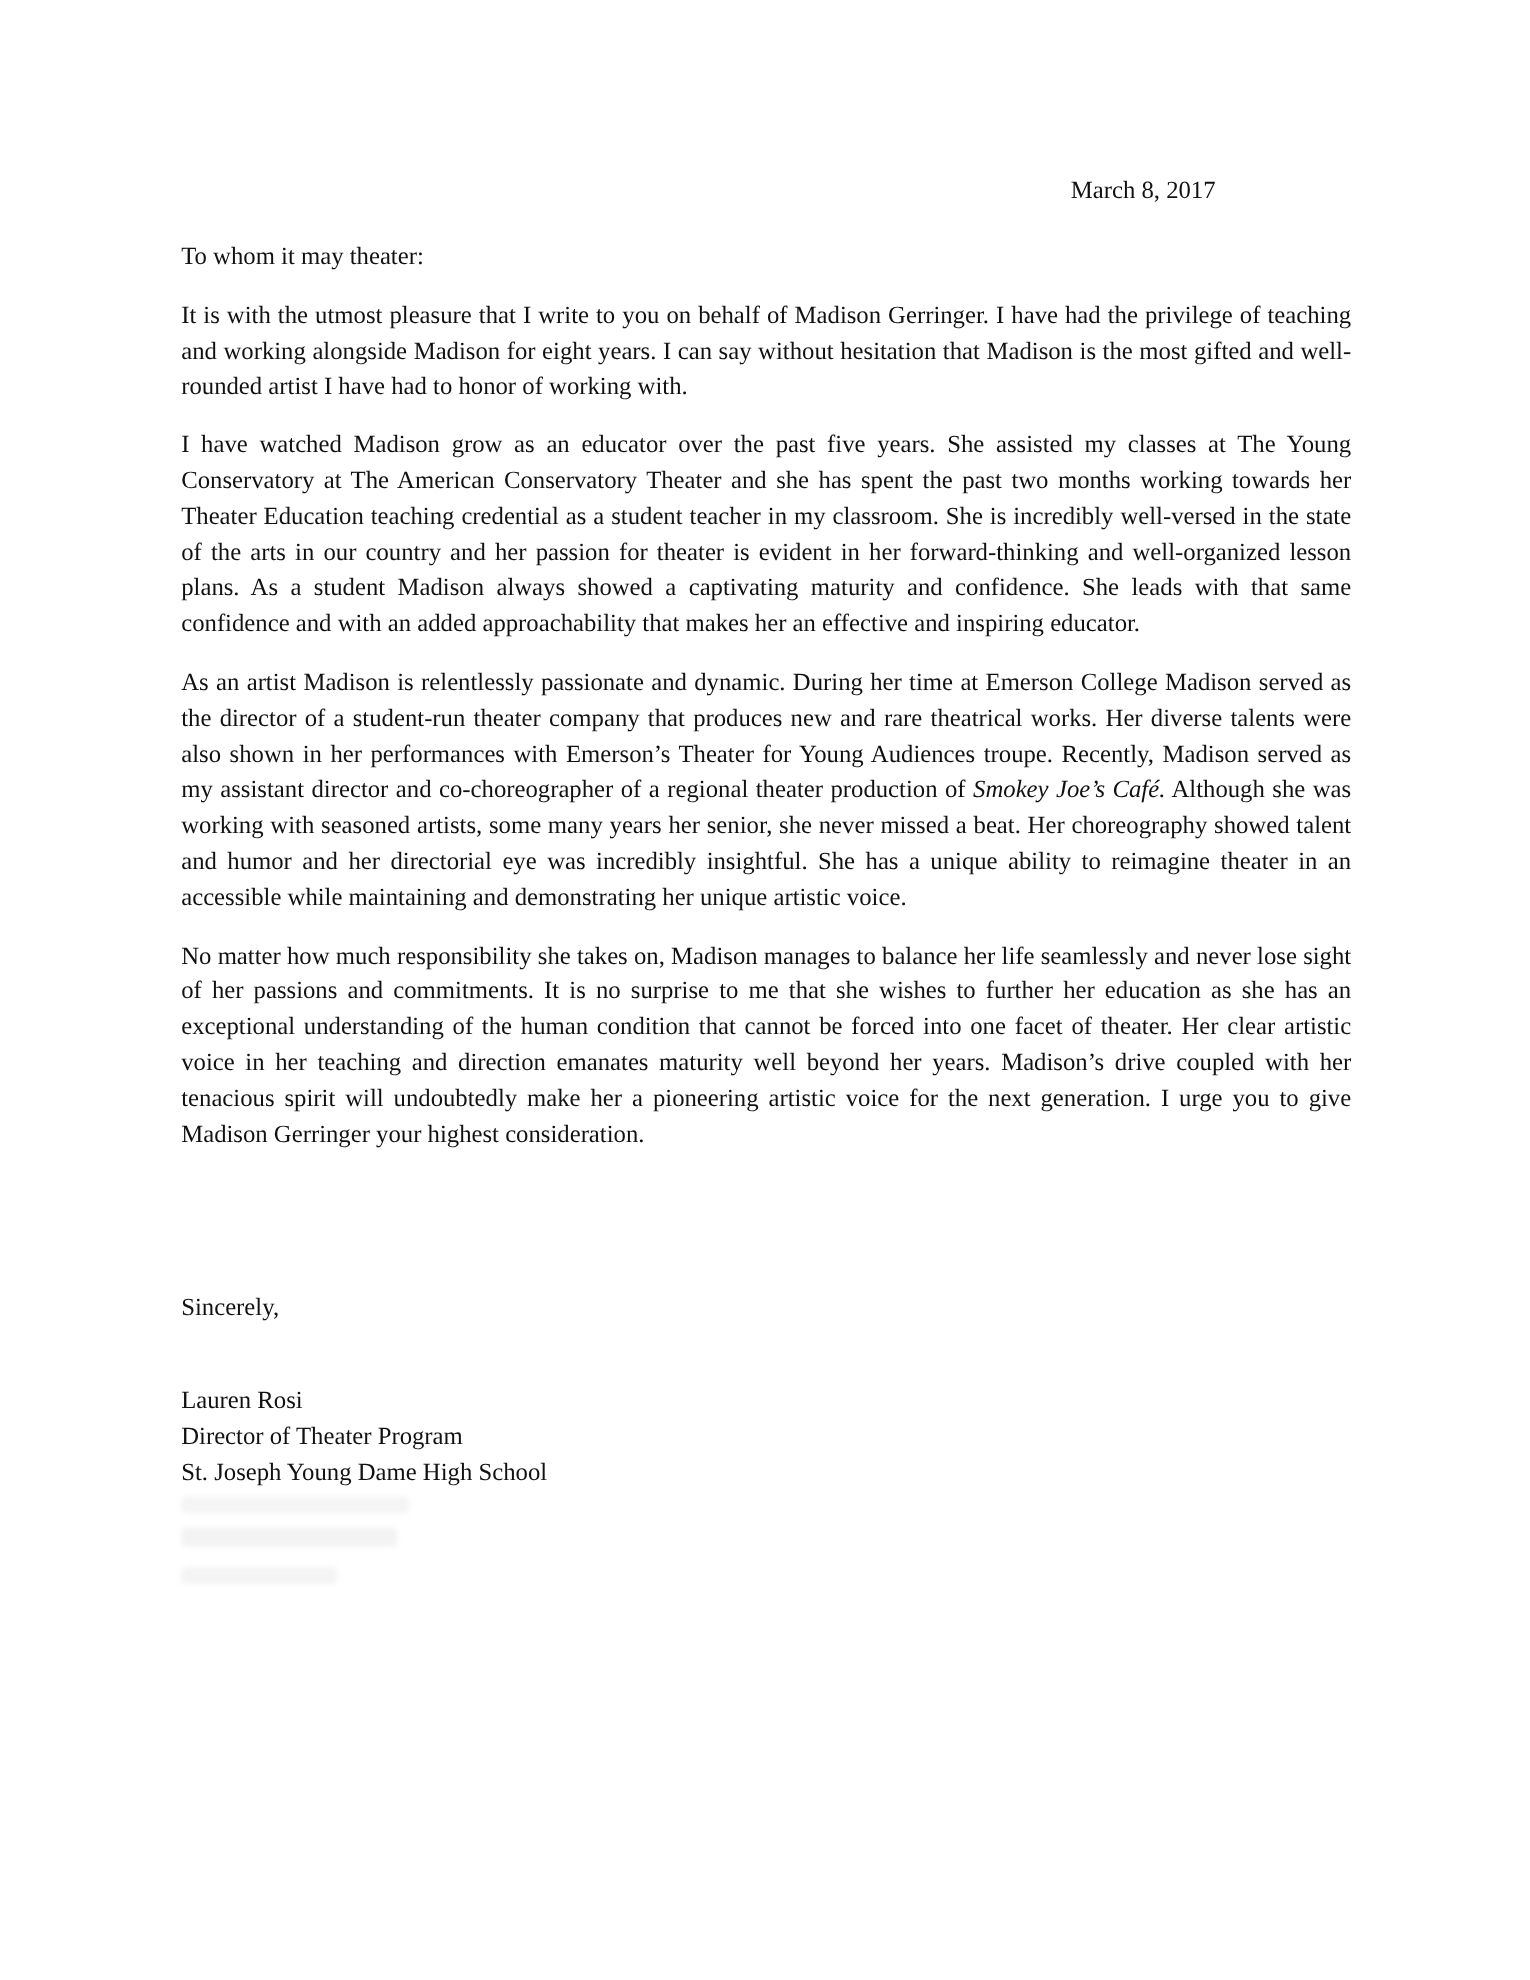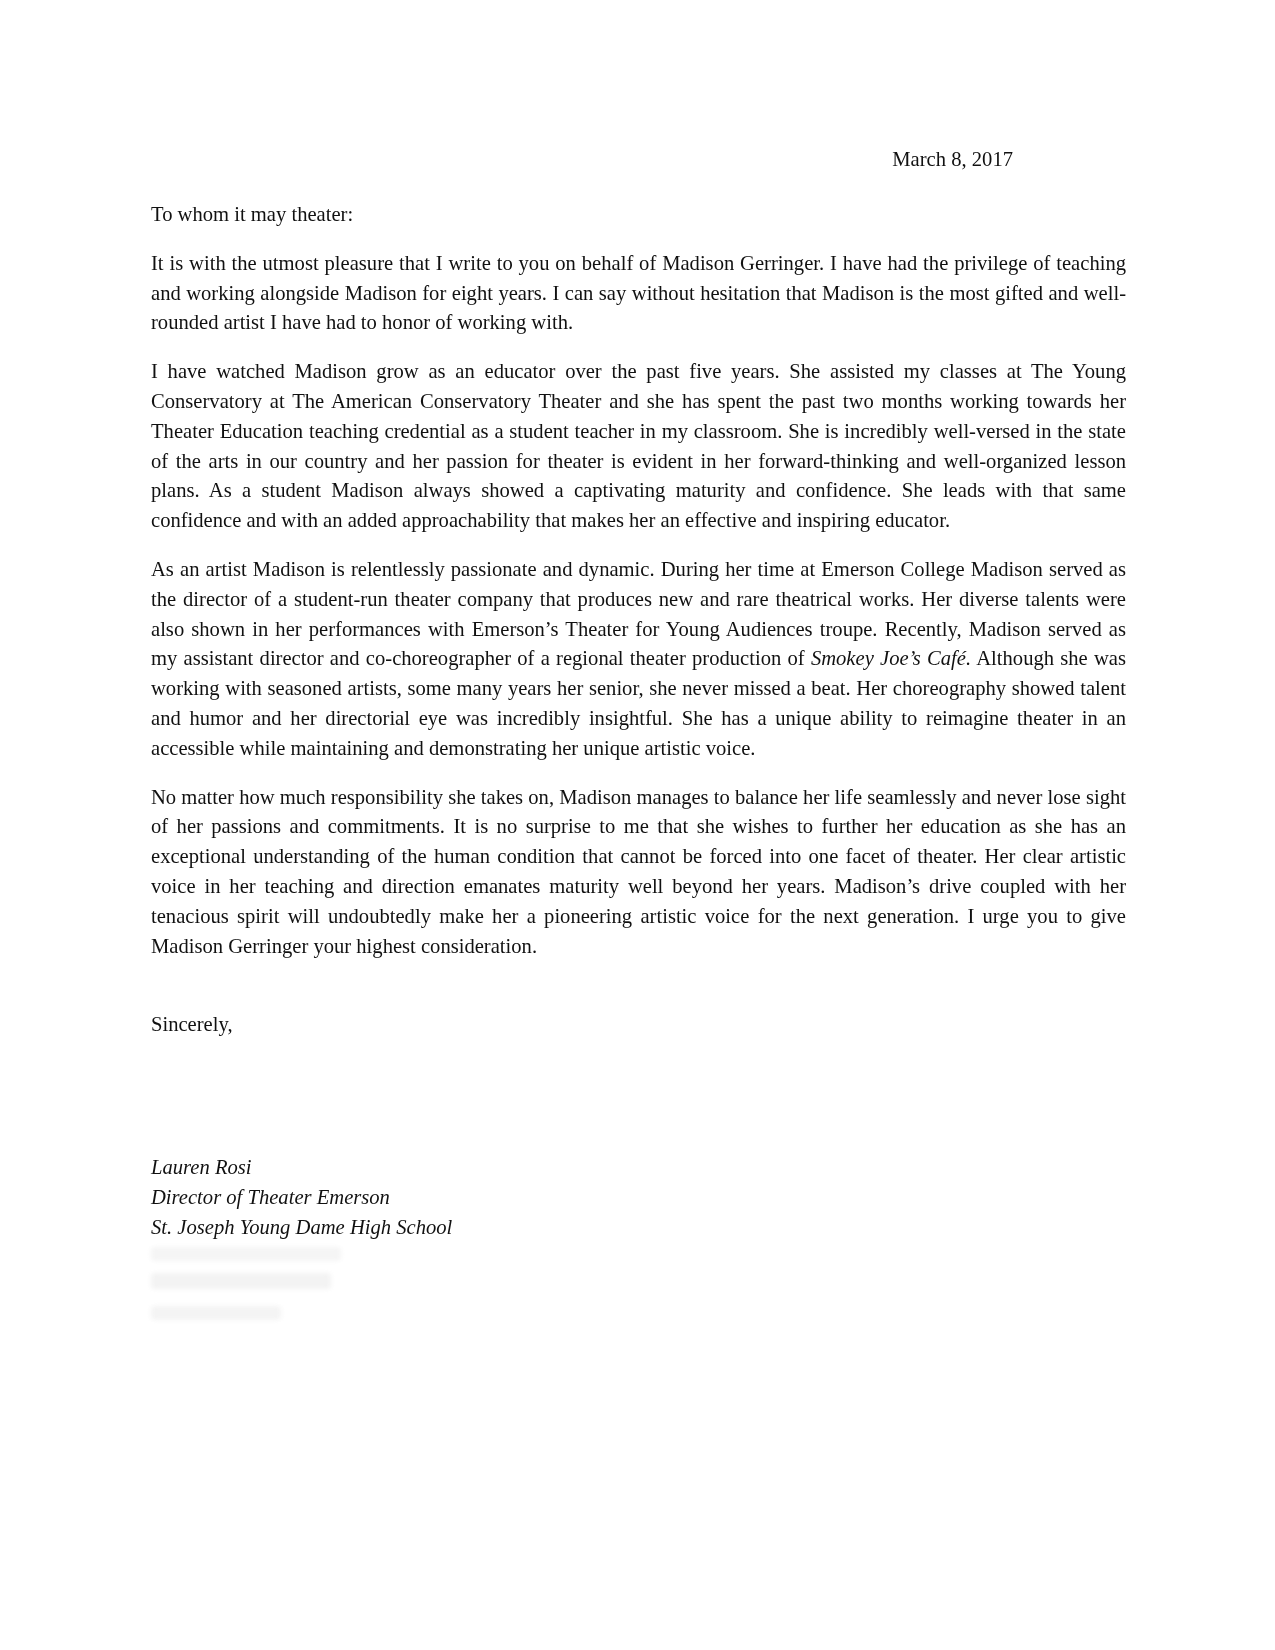--- a/index.html
+++ b/index.html
@@ -45,27 +45,26 @@
     text-align: justify;
     text-align-last: left;
   }
   .para em {
     font-style: italic;
   }
   .closing {
     margin: 0;
     position: absolute;
     left: 151px;
-    top: 1010px;
+    top: 1076px;
   }
   .signature {
     position: absolute;
     left: 151px;
     top: 1153px;
-    font-style: italic;
   }
   .signature div {
     white-space: nowrap;
   }
   .redacted {
     position: absolute;
     left: 151px;
     background: #f5f5f5;
     border-radius: 4px;
     filter: blur(2px);
@@ -90,21 +89,21 @@
 
     <p class="para"><span>As an artist Madison is relentlessly passionate and dynamic. During her time at Emerson College Madison served as the director of a student-run theater company that produces new and rare theatrical works. Her diverse talents were also shown in her performances with Emerson’s Theater for Young Audiences troupe. Recently, Madison served as my assistant director and co-choreographer of a regional theater production of </span><em>Smokey Joe’s Café.</em><span> Although she was working with seasoned artists, some many years her senior, she never missed a beat. Her choreography showed talent and humor and her directorial eye was incredibly insightful. She has a unique ability to reimagine theater in an accessible while maintaining and demonstrating her unique artistic voice.</span></p>
 
     <p class="para">No matter how much responsibility she takes on, Madison manages to balance her life seamlessly and never lose sight of her passions and commitments. It is no surprise to me that she wishes to further her education  as she has an exceptional understanding of the human condition that cannot be forced into one facet of theater. Her clear artistic voice in her teaching and direction emanates maturity well beyond her years. Madison’s drive coupled with her tenacious spirit will undoubtedly make her a pioneering artistic voice for the next generation. I urge you to give Madison Gerringer your highest consideration.</p>
   </div>
 
   <p class="closing">Sincerely,</p>
 
   <div class="signature">
     <div>Lauren Rosi</div>
-    <div>Director of Theater Emerson</div>
+    <div>Director of Theater Program</div>
     <div>St. Joseph Young Dame High School</div>
   </div>
 
   <div class="redacted r1"></div>
   <div class="redacted r2"></div>
   <div class="redacted r3"></div>
 
 </div>
 
 </body></html>

